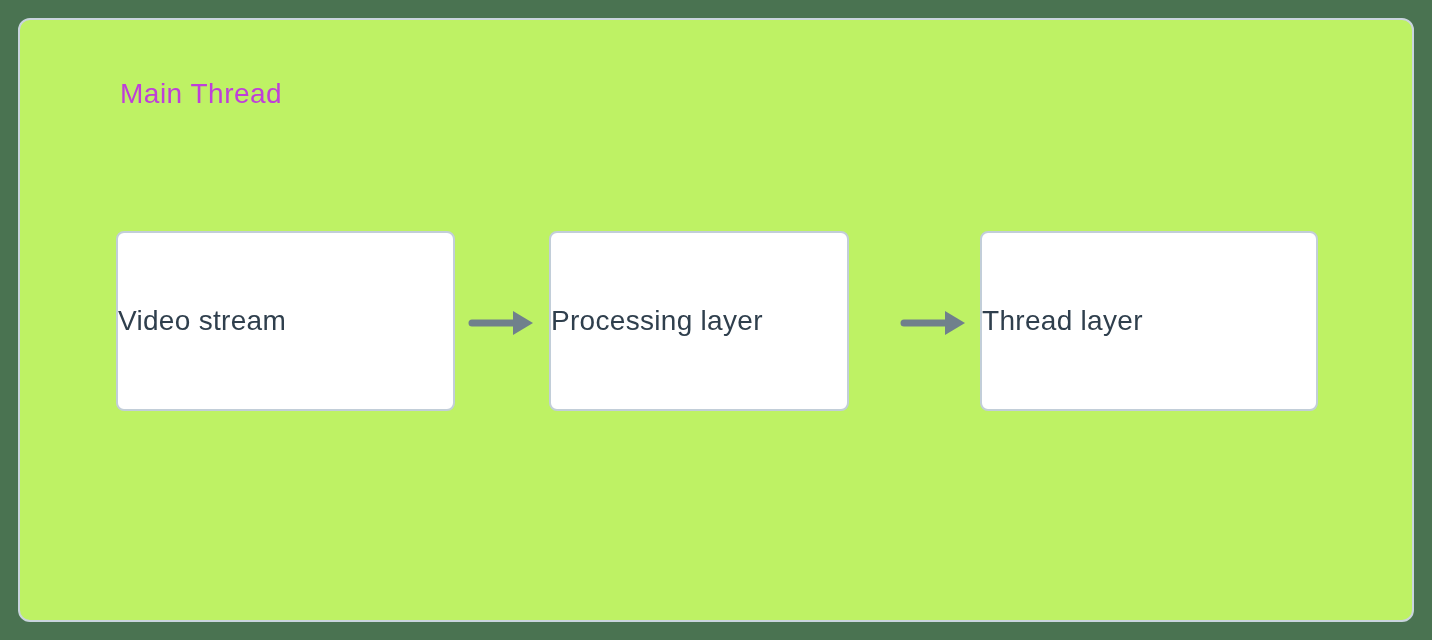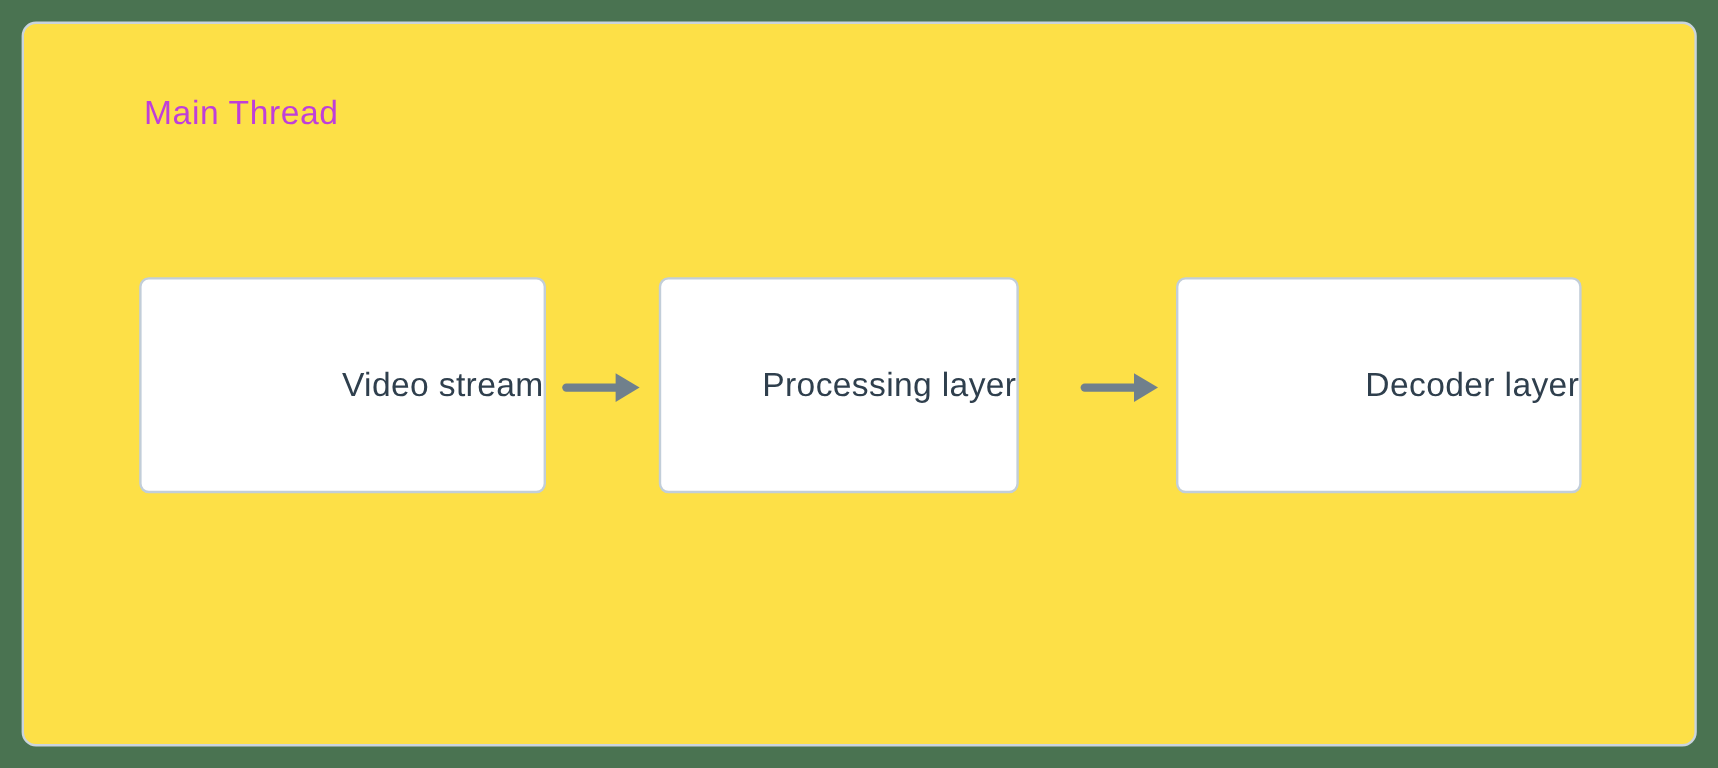--- a/index.html
+++ b/index.html
@@ -14,21 +14,21 @@
     position: relative;
     overflow: hidden;
   }
   .panel {
     position: absolute;
     left: 18px;
     top: 18px;
     width: 1396px;
     height: 604px;
     box-sizing: border-box;
-    background: #fde047;
+    background: #bef264;
     border: 2px solid #c9d4dd;
     border-radius: 12px;
   }
   .diagram-title {
     position: absolute;
     left: 100px;
     top: 58px;
     font-size: 28px;
     font-weight: 400;
     color: #bf3fd9;
@@ -38,21 +38,21 @@
   .node {
     position: absolute;
     top: 211px;
     height: 180px;
     box-sizing: border-box;
     background: #ffffff;
     border: 2px solid #c2ced9;
     border-radius: 8px;
     display: flex;
     align-items: center;
-    justify-content: flex-end;
+    justify-content: flex-start;
   }
   .node-label {
     font-size: 28px;
     color: #2f3f4d;
     letter-spacing: 0.3px;
     white-space: nowrap;
   }
   .node-1 { left: 96px;  width: 339px; }
   .node-2 { left: 529px; width: 300px; }
   .node-3 { left: 960px; width: 338px; }
@@ -84,16 +84,16 @@
   <div class="node node-2">
     <span class="node-label">Processing layer</span>
   </div>
 
   <svg class="arrow arrow-2" viewBox="0 0 70 32" aria-hidden="true">
     <line x1="5" y1="16" x2="48" y2="16" stroke="#70808c" stroke-width="7" stroke-linecap="round"></line>
     <polygon points="46,4 66,16 46,28" fill="#70808c"></polygon>
   </svg>
 
   <div class="node node-3">
-    <span class="node-label">Decoder layer</span>
+    <span class="node-label">Thread layer</span>
   </div>
 
 </div>
 
 </body></html>

